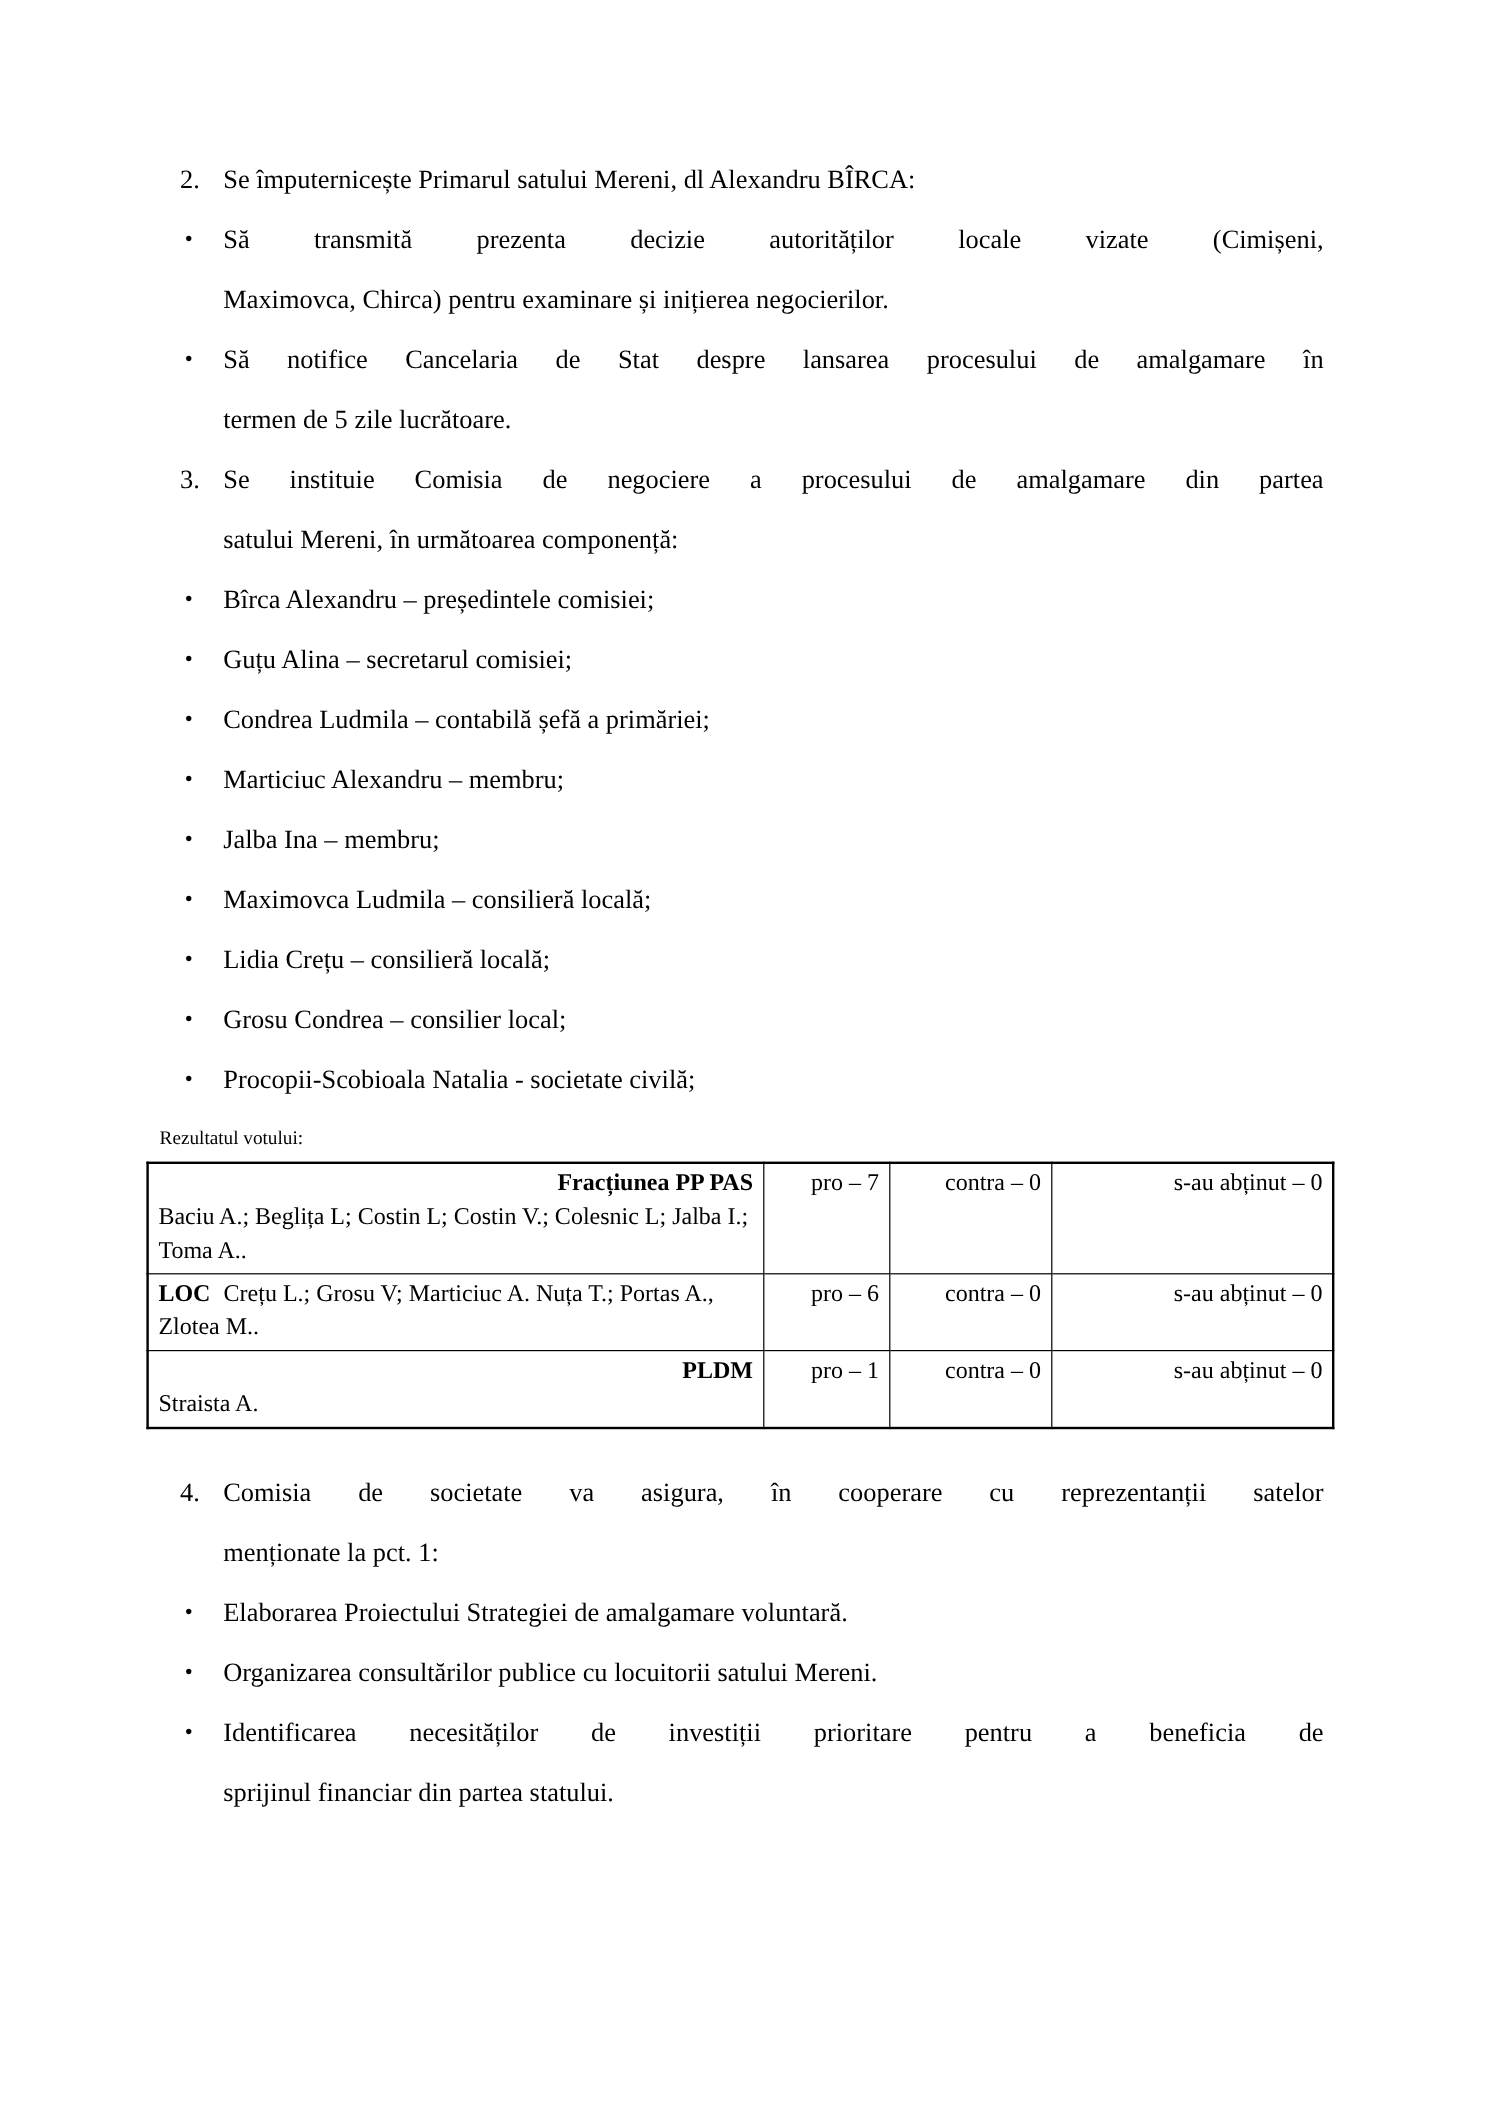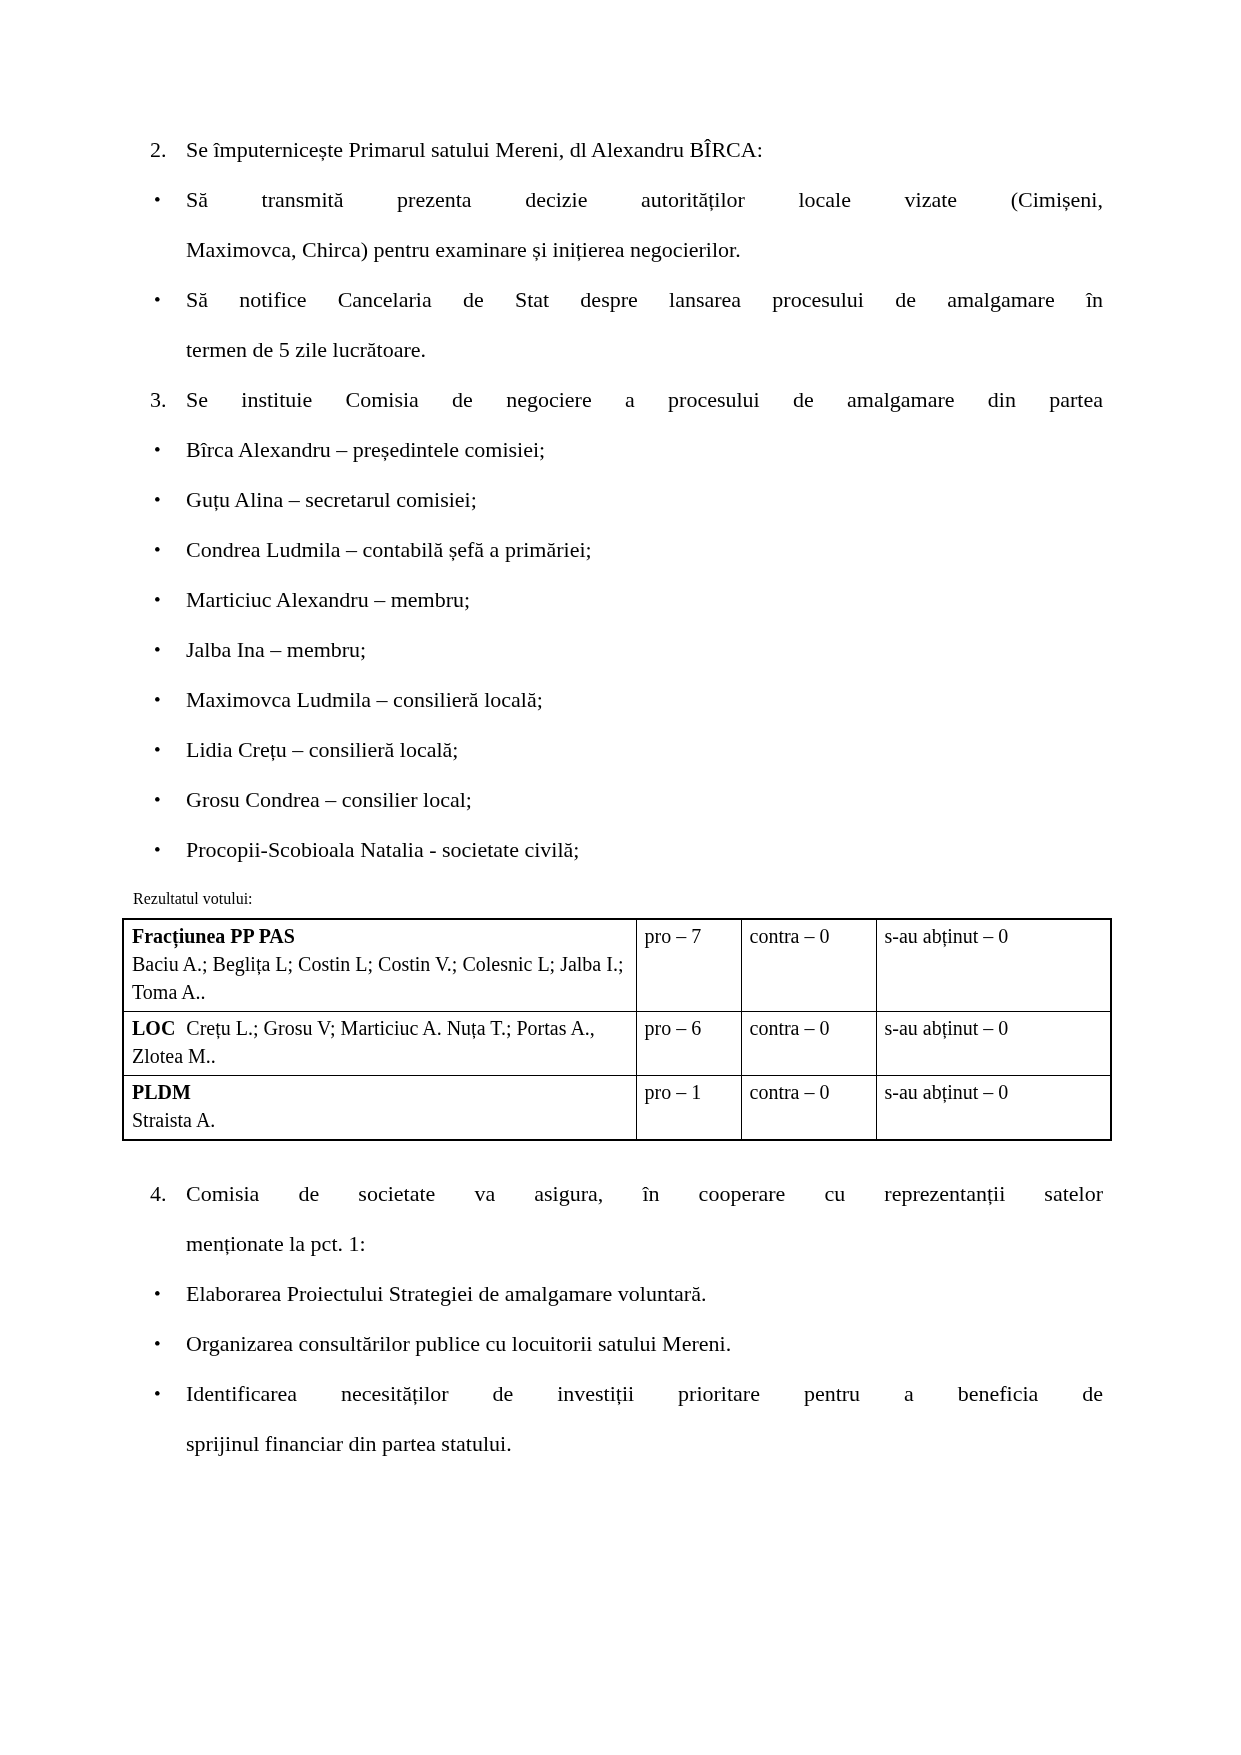--- a/index.html
+++ b/index.html
@@ -38,23 +38,23 @@
     font-size: 20px;
     border: 2px solid #000000;
   }
   table.vote-table td {
     border: 1px solid #000000;
     vertical-align: top;
     padding: 2px 8px 5px 8px;
     line-height: 28px;
     overflow: hidden;
   }
-  td.vcell { text-align: left; }
+  td.vcell { text-align: right; }
   .fname { font-weight: bold; }
-  tr.r-block .fname { display: block; }
+  tr.r-block .fname { display: block; text-align: right; }
   tr.r-inline .fname { margin-right: 0.30em; margin-top: 20px; }
   .sec4 { margin-top: 28px; }
 </style>
 </head>
 <body>
 
 <div class="page">
 
   <div class="para">
     <span class="marker">2.</span>
@@ -69,20 +69,21 @@
 
   <div class="para">
     <span class="marker b">•</span>
     <div class="line j">Să notifice Cancelaria de Stat despre lansarea procesului de amalgamare în</div>
     <div class="line">termen de 5 zile lucrătoare.</div>
   </div>
 
   <div class="para">
     <span class="marker">3.</span>
     <div class="line j">Se instituie Comisia de negociere a procesului de amalgamare din partea</div>
+    <div class="line">satului Mereni, în următoarea componență:</div>
   </div>
 
   <div class="para">
     <span class="marker b">•</span>
     <div class="line">Bîrca Alexandru – președintele comisiei;</div>
   </div>
 
   <div class="para">
     <span class="marker b">•</span>
     <div class="line">Guțu Alina – secretarul comisiei;</div>

